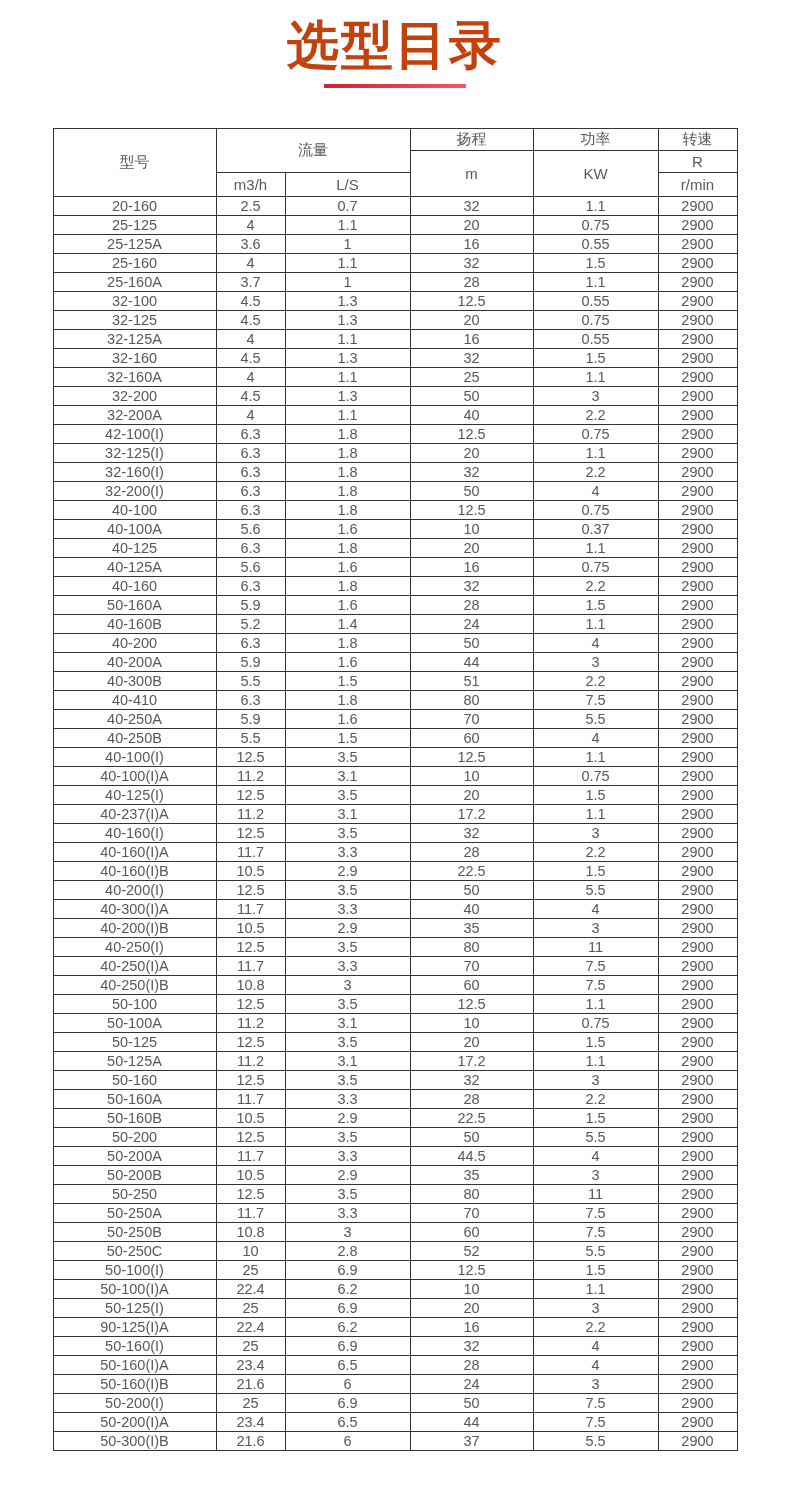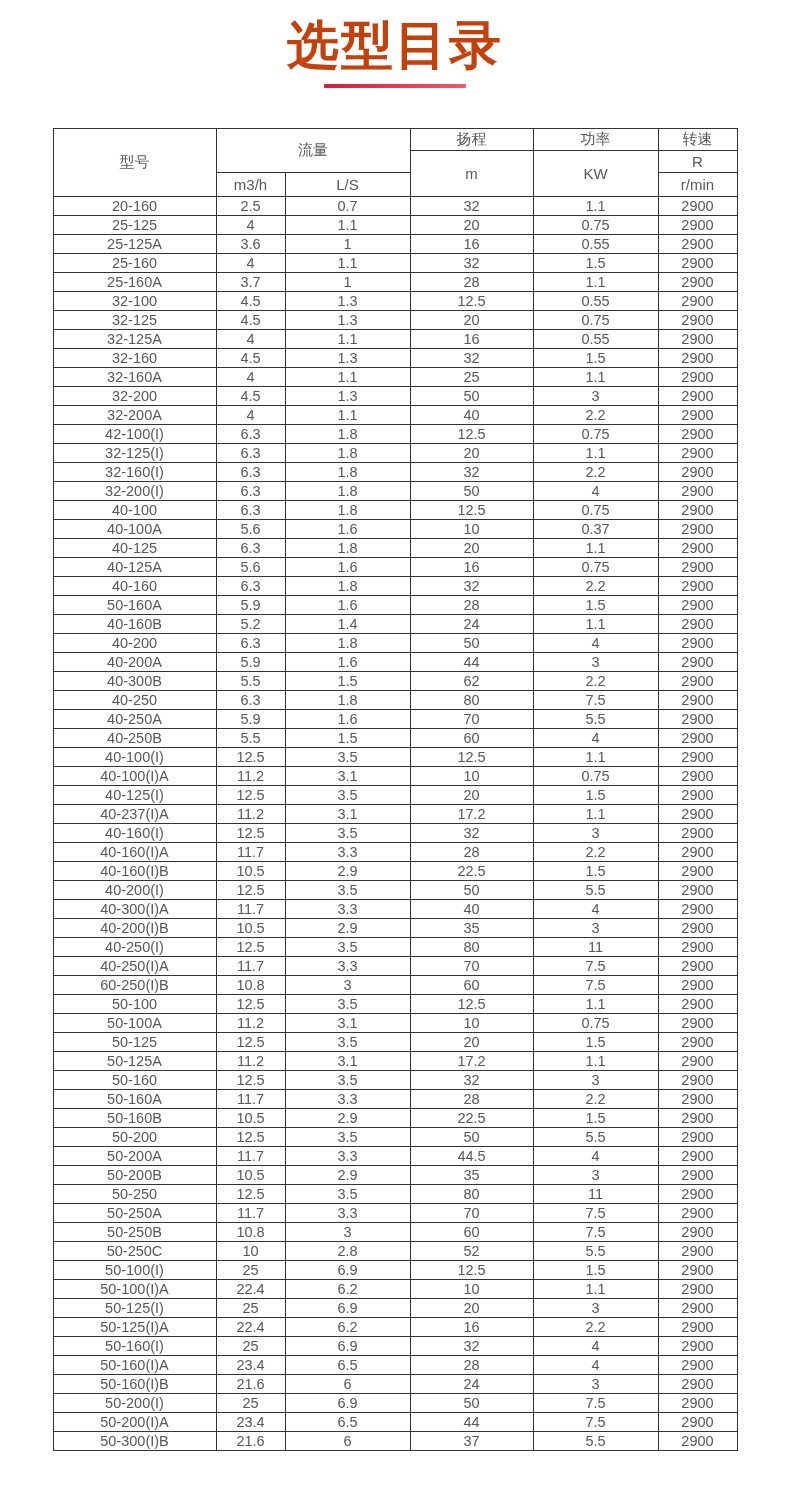--- a/index.html
+++ b/index.html
@@ -286,26 +286,26 @@
         <td>5.9</td>
         <td>1.6</td>
         <td>44</td>
         <td>3</td>
         <td>2900</td>
       </tr>
       <tr>
         <td>40-300B</td>
         <td>5.5</td>
         <td>1.5</td>
-        <td>62</td>
+        <td>51</td>
         <td>2.2</td>
         <td>2900</td>
       </tr>
       <tr>
-        <td>40-250</td>
+        <td>40-410</td>
         <td>6.3</td>
         <td>1.8</td>
         <td>80</td>
         <td>7.5</td>
         <td>2900</td>
       </tr>
       <tr>
         <td>40-250A</td>
         <td>5.9</td>
         <td>1.6</td>
@@ -411,21 +411,21 @@
       </tr>
       <tr>
         <td>40-250(I)A</td>
         <td>11.7</td>
         <td>3.3</td>
         <td>70</td>
         <td>7.5</td>
         <td>2900</td>
       </tr>
       <tr>
-        <td>60-250(I)B</td>
+        <td>40-250(I)B</td>
         <td>10.8</td>
         <td>3</td>
         <td>60</td>
         <td>7.5</td>
         <td>2900</td>
       </tr>
       <tr>
         <td>50-100</td>
         <td>12.5</td>
         <td>3.5</td>
@@ -555,21 +555,21 @@
       </tr>
       <tr>
         <td>50-125(I)</td>
         <td>25</td>
         <td>6.9</td>
         <td>20</td>
         <td>3</td>
         <td>2900</td>
       </tr>
       <tr>
-        <td>50-125(I)A</td>
+        <td>90-125(I)A</td>
         <td>22.4</td>
         <td>6.2</td>
         <td>16</td>
         <td>2.2</td>
         <td>2900</td>
       </tr>
       <tr>
         <td>50-160(I)</td>
         <td>25</td>
         <td>6.9</td>

